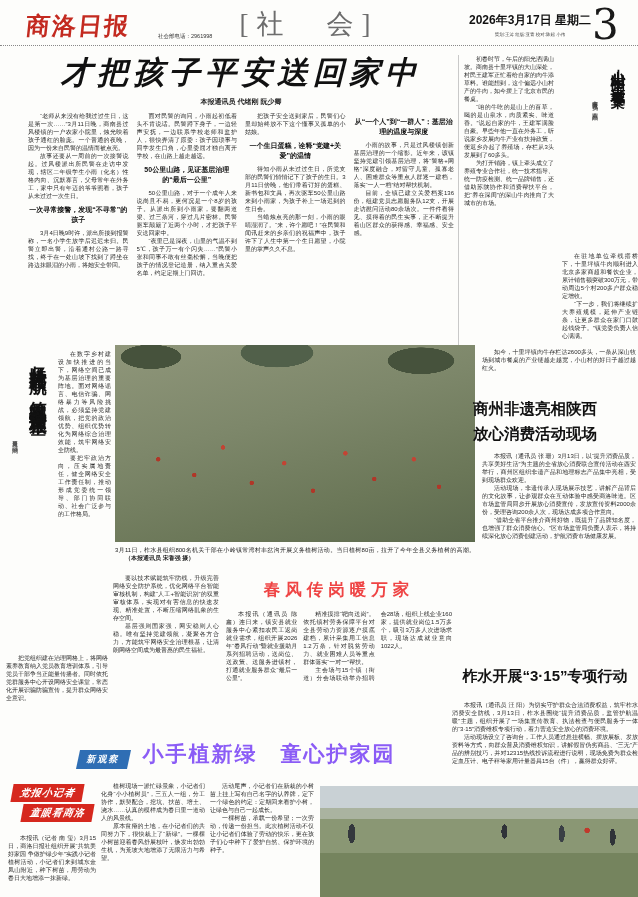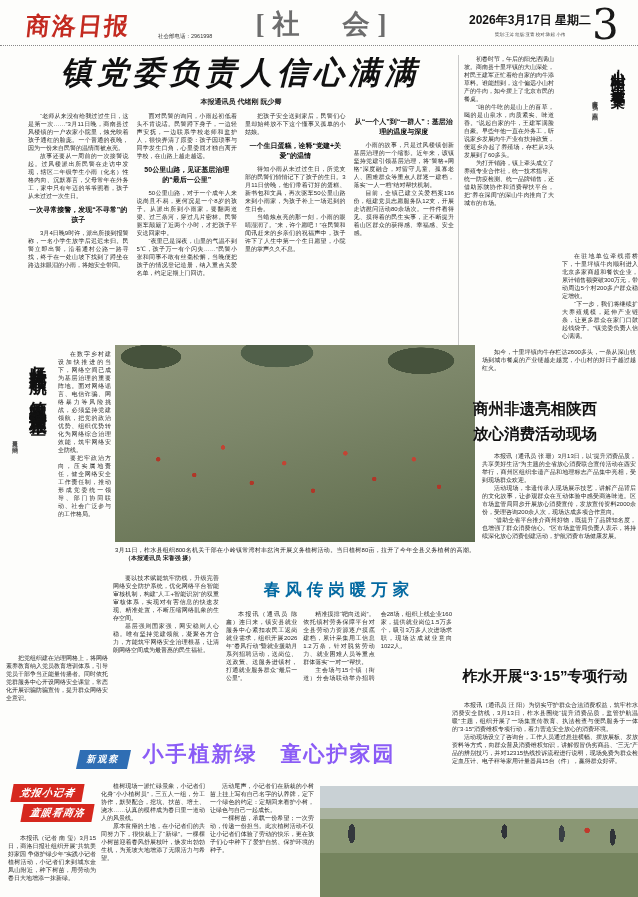--- a/index.html
+++ b/index.html
@@ -3,22 +3,22 @@
 <meta charset="utf-8">
 <style>
   html,body{margin:0;padding:0;background:#e8e8e4;}
   .page{position:relative;width:638px;height:897px;margin:0 auto;background:#fdfdfb;overflow:hidden;
         font-family:"Liberation Sans",sans-serif;color:#222;}
   .abs{position:absolute;}
   
   .masthead{left:26px;top:10px;font-family:"DejaVu Serif",serif;font-size:24px;font-weight:700;
             color:#c32a20;transform:skewX(-6deg);letter-spacing:2px;}
   .hdr-phone{left:158px;top:33px;font-size:5.5px;color:#333;}
-  .hdr-section{left:240px;top:6px;width:170px;text-align:center;font-size:27px;color:#6d6d6d;
-               letter-spacing:8px;font-weight:700;font-family:"Liberation Serif",serif;}
+  .hdr-section{left:224px;top:6px;width:170px;text-align:center;font-size:27px;color:#6d6d6d;
+               letter-spacing:8px;font-weight:400;font-family:"Liberation Serif",serif;}
   .hdr-date{left:462px;top:12px;width:136px;text-align:center;}
   .hdr-date .d1{font-size:12px;font-weight:700;color:#111;}
   .hdr-date .d2{font-size:4.5px;color:#444;margin-top:3px;}
   .hdr-page{left:592px;top:0px;font-size:42px;font-family:"DejaVu Serif",serif;color:#1a1a1a;}
   .hdr-rule{left:0;top:45px;width:638px;border-top:1px dotted #888;}
   
   .main-headline{left:30px;top:52px;width:422px;text-align:center;font-size:31px;font-weight:700;
                  font-style:italic;font-family:"DejaVu Serif",serif;letter-spacing:5px;color:#111;}
   .main-byline{left:30px;top:97px;width:422px;text-align:center;font-size:7px;font-weight:700;color:#222;}
   .main-cols{left:28px;top:112px;width:426px;height:233px;display:flex;gap:8px;}
@@ -54,21 +54,21 @@
       radial-gradient(circle 2.5px at 83% 58%, #c24434 0 2px, transparent 2.5px),
       radial-gradient(circle 2.5px at 90% 72%, #b03728 0 2px, transparent 2.5px),
       radial-gradient(ellipse 50px 20px at 10% 6%, #46523c 0 60%, transparent 61%),
       radial-gradient(ellipse 60px 24px at 45% 4%, #51604a 0 60%, transparent 61%),
       radial-gradient(ellipse 55px 22px at 85% 8%, #46523c 0 60%, transparent 61%),
       linear-gradient(165deg, #8f967a 0%, #7d876a 40%, #6b7758 75%, #5d6a4e 100%);}
   .caption{left:115px;top:546px;width:360px;font-size:6px;line-height:8px;text-align:justify;color:#222;}
   .caption .credit{font-weight:700;margin-left:10px;}
   
   .spring-head{left:226px;top:579px;width:226px;text-align:center;font-size:16.5px;font-weight:700;
-               letter-spacing:5px;color:#0369a1;}
+               letter-spacing:5px;color:#ef4444;}
   .spring-body{left:226px;top:610px;width:226px;height:134px;column-count:3;column-gap:6px;overflow:hidden;}
   
   .sz-tail{left:482px;top:348px;width:154px;height:44px;overflow:hidden;}
   .sz-head{left:455px;top:396px;width:160px;text-align:center;font-size:15.5px;line-height:25px;
            font-weight:700;color:#111;}
   .sz-body{left:482px;top:452px;width:154px;height:208px;overflow:hidden;}
   
   .zs-head{left:452px;top:667px;width:186px;text-align:center;font-size:15px;font-weight:700;color:#111;}
   .zs-body{left:452px;top:701px;width:186px;height:83px;overflow:hidden;}
   
@@ -101,21 +101,21 @@
   <div class="abs masthead">商洛日报</div>
   <div class="abs hdr-phone">社会部电话：2961998</div>
   <div class="abs hdr-section">[社　会]</div>
   <div class="abs hdr-date">
     <div class="d1">2026年3月17日 星期二</div>
     <div class="d2">策划:王涛  组版:亚青  校对:陈超 小伟</div>
   </div>
   <div class="abs hdr-page">3</div>
   <div class="abs hdr-rule"></div>
 
-  <div class="abs main-headline">镇党委负责人信心满满</div>
+  <div class="abs main-headline">才把孩子平安送回家中</div>
   <div class="abs main-byline">本报通讯员 代绪刚 阮少卿</div>
   <div class="abs main-cols">
     <div class="col body-txt">
       <div>
           <p>“老师从来没有给我过过生日，这是第一次……”3月11日晚，商南县过风楼镇的一户农家小院里，烛光映着孩子通红的脸庞。一个普通的夜晚，因为一份来自民警的温情而被点亮。</p>
           <p>故事还要从一周前的一次接警说起。过风楼派出所民警在走访中发现，辖区二年级学生小雨（化名）性格内向、沉默寡言，父母常年在外务工，家中只有年迈的爷爷照看，孩子从未过过一次生日。</p>
         </div>
       <div class="subhead">一次寻常接警，发现“不寻常”的孩子</div>
       <div>
           <p>3月4日晚9时许，派出所接到报警称，一名小学生放学后迟迟未归。民警立即出警，沿着通村公路一路寻找，终于在一处山坡下找到了蹲坐在路边抹眼泪的小雨，将她安全带回。</p>

